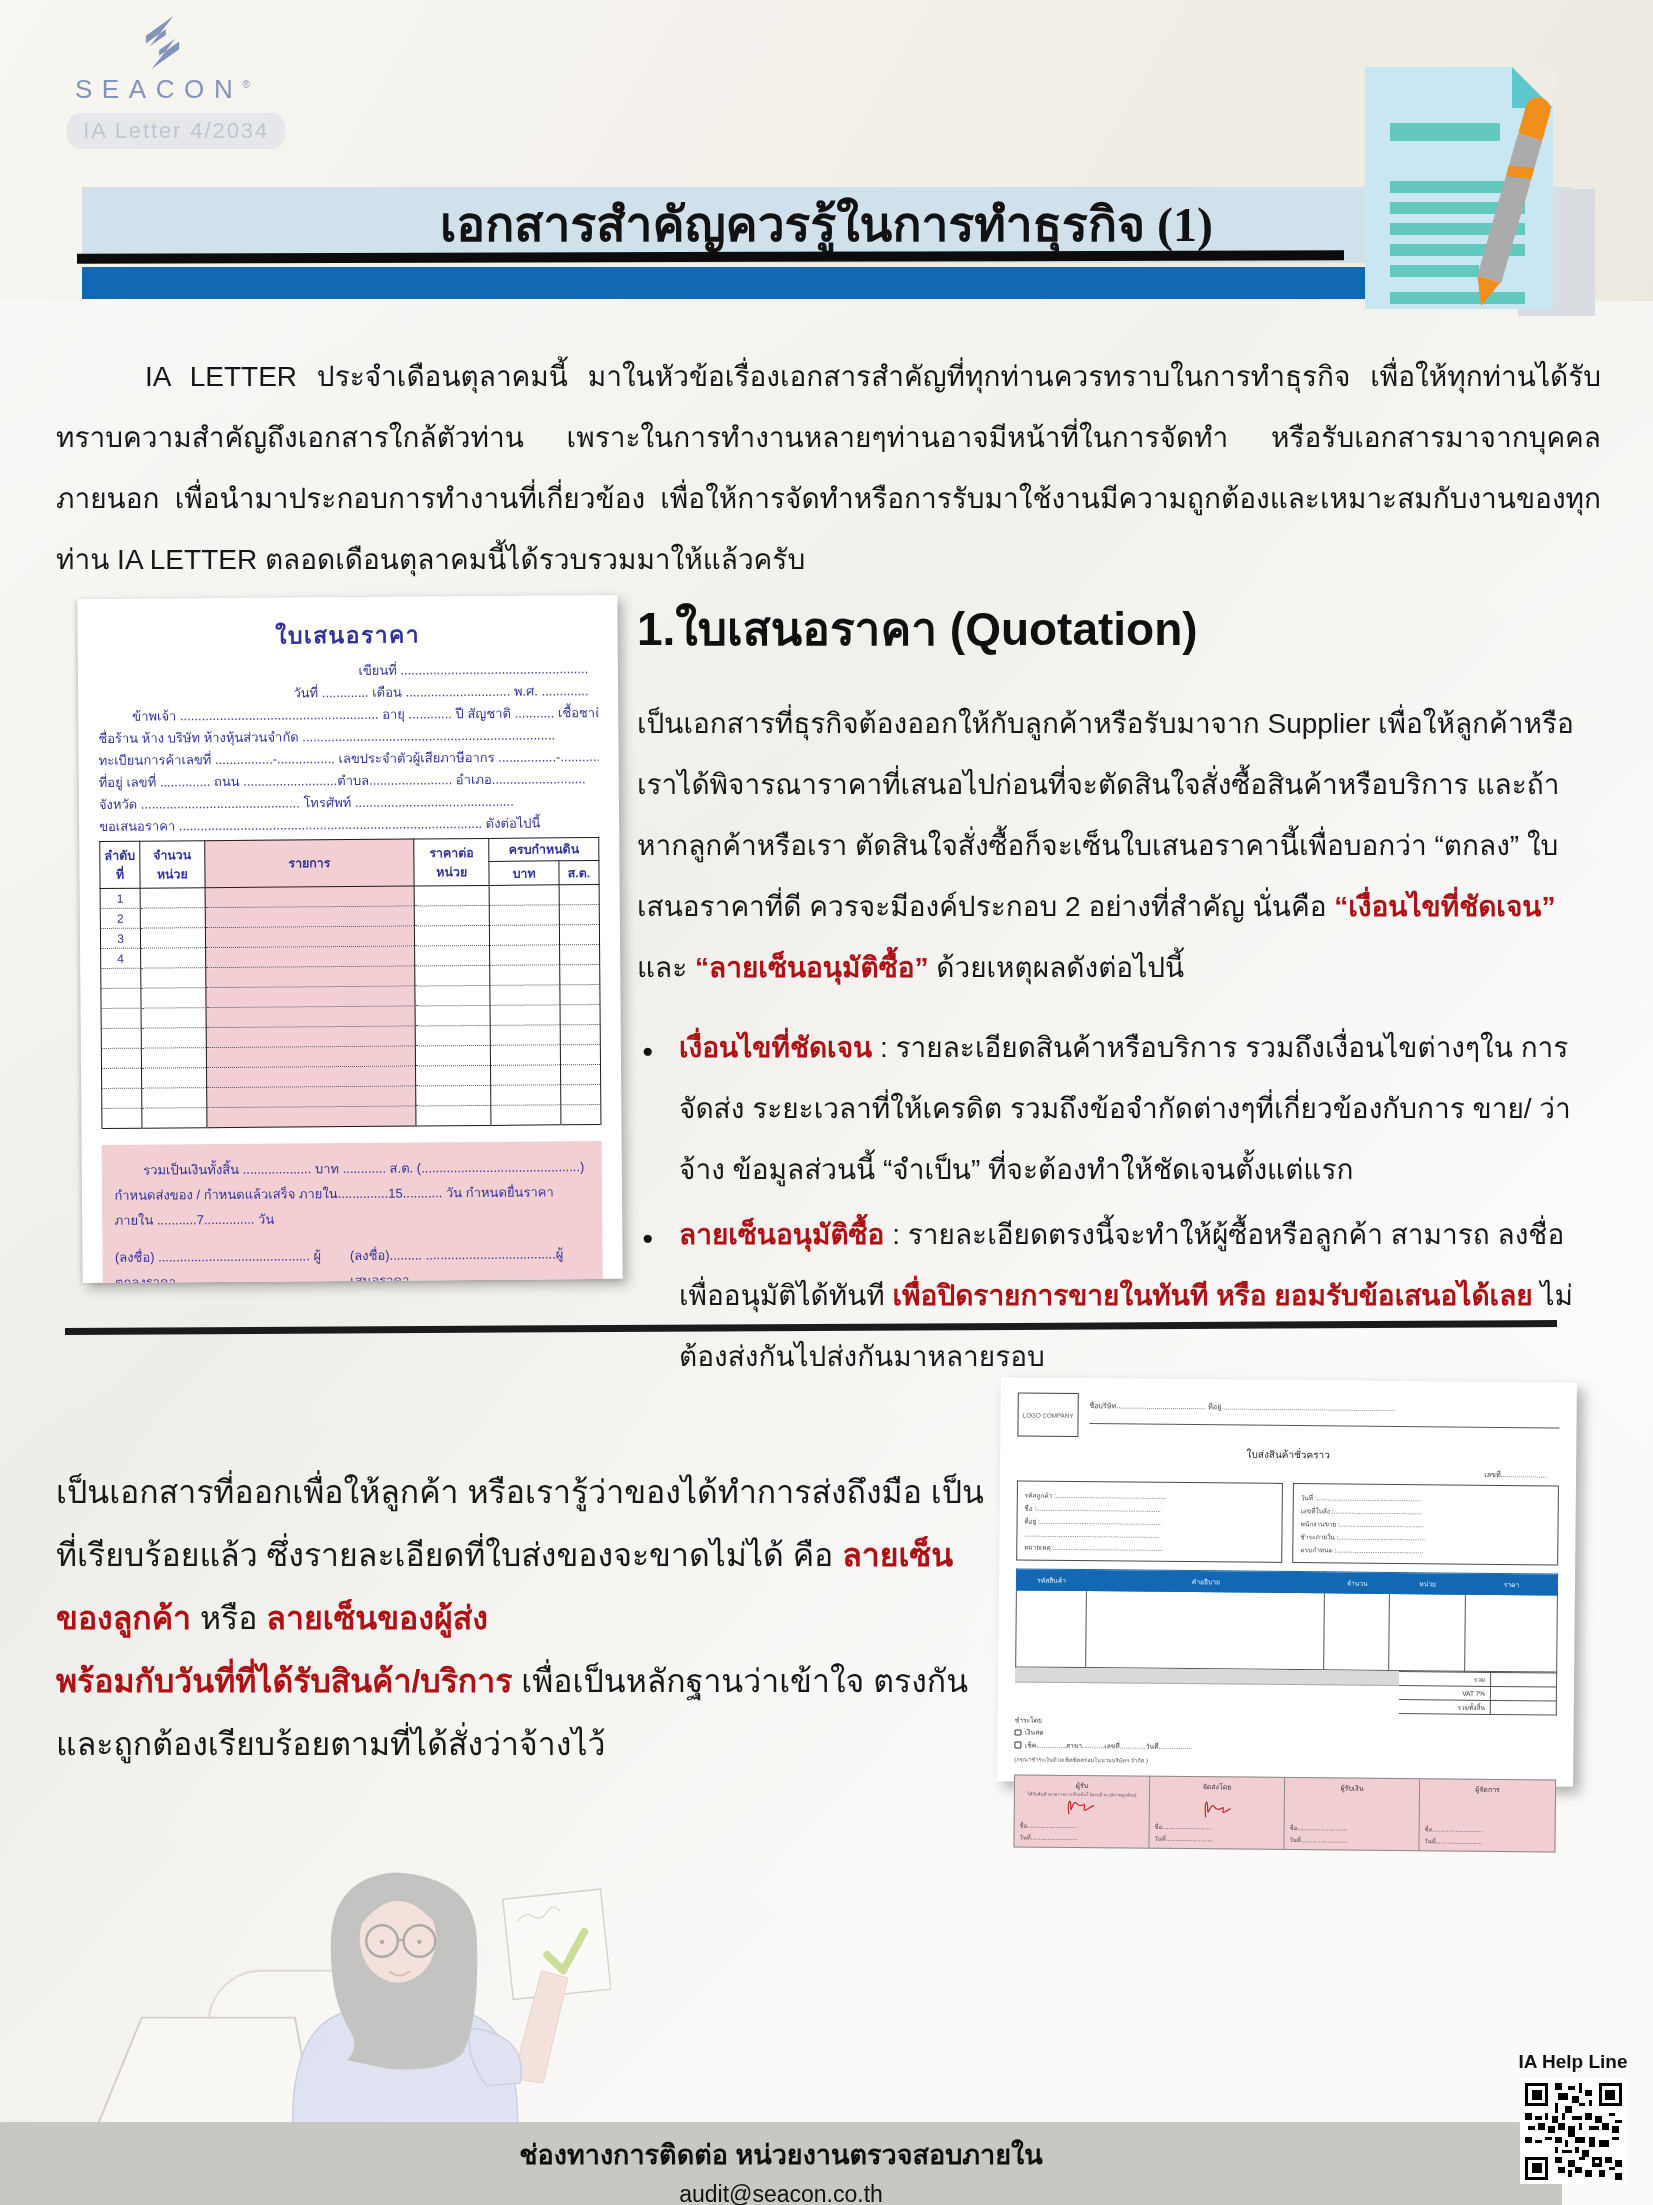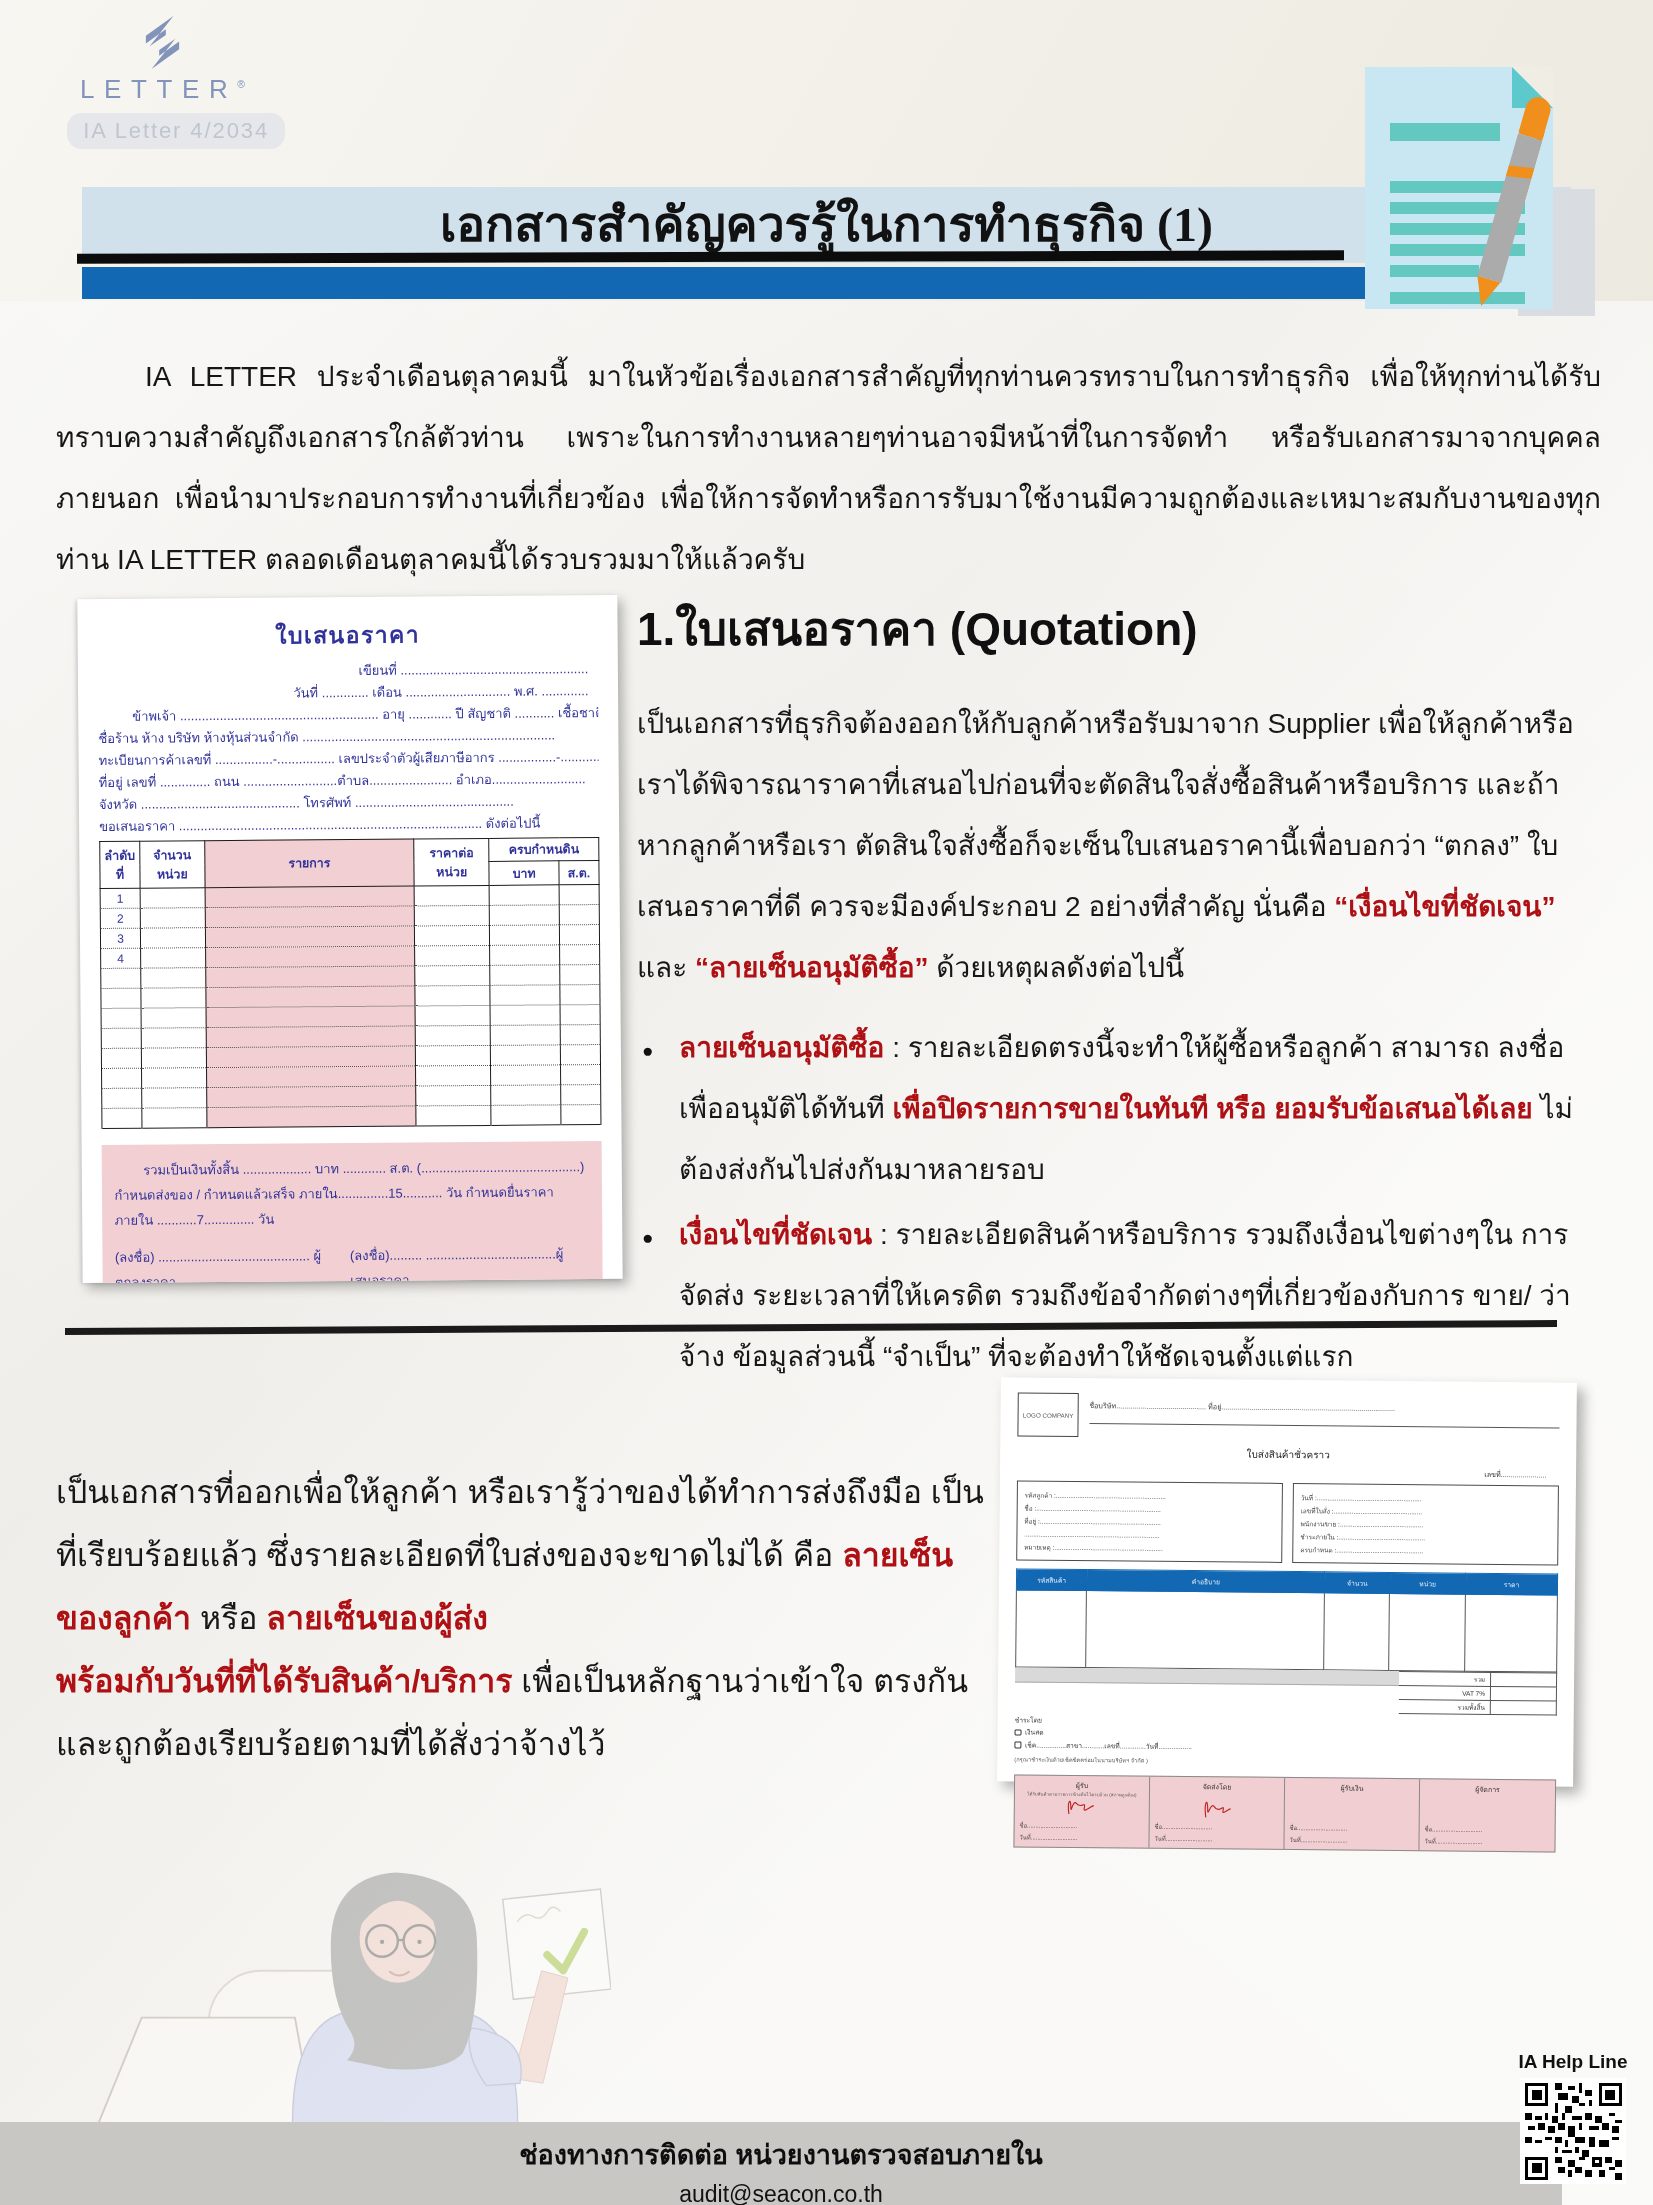--- a/index.html
+++ b/index.html
@@ -128,21 +128,21 @@
 </head>
 <body>
 
 <div class="header-band"></div>
 
 <div class="logo-block">
   <svg class="logo-mark" width="53" height="57" viewBox="0 0 110 120">
     <path d="M78 4 L20 46 L20 62 L62 32 L62 44 L28 68 Z" fill="#8394ba"></path>
     <path d="M32 116 L90 74 L90 58 L48 88 L48 76 L82 52 Z" fill="#8394ba"></path>
   </svg>
-  <div class="brand-row"><span>LETTER</span><span class="brand-reg">®</span></div>
+  <div class="brand-row"><span>SEACON</span><span class="brand-reg">®</span></div>
   <div class="issue-chip">IA Letter 4/2034</div>
 </div>
 
 <div class="title-banner">
   <div class="t">เอกสารสำคัญควรรู้ในการทำธุรกิจ (1)</div>
 </div>
 <div class="black-bar"></div>
 <div class="blue-bar"></div>
 
 <div class="doc-icon">
@@ -314,22 +314,22 @@
       <span>(ลงชื่อ)......... ....................................ผู้เสนอราคา</span>
     </div>
 
   </div>
 </div>
 
 <div class="s1">
   <div class="h1">1.ใบเสนอราคา (Quotation)</div>
   <p><span>เป็นเอกสารที่ธุรกิจต้องออกให้กับลูกค้าหรือรับมาจาก Supplier เพื่อให้ลูกค้าหรือเราได้พิจารณาราคาที่เสนอไปก่อนที่จะตัดสินใจสั่งซื้อสินค้าหรือบริการ และถ้าหากลูกค้าหรือเรา ตัดสินใจสั่งซื้อก็จะเซ็นใบเสนอราคานี้เพื่อบอกว่า “ตกลง” ใบเสนอราคาที่ดี ควรจะมีองค์ประกอบ 2 อย่างที่สำคัญ นั่นคือ </span><span class="red-b">“เงื่อนไขที่ชัดเจน”</span><span> และ </span><span class="red-b">“ลายเซ็นอนุมัติซื้อ”</span><span> ด้วยเหตุผลดังต่อไปนี้</span></p>
   <ul>
+    <li><span class="red-b">เงื่อนไขที่ชัดเจน</span><span> : </span><span>รายละเอียดสินค้าหรือบริการ รวมถึงเงื่อนไขต่างๆใน การจัดส่ง ระยะเวลาที่ให้เครดิต รวมถึงข้อจำกัดต่างๆที่เกี่ยวข้องกับการ ขาย/ ว่าจ้าง ข้อมูลส่วนนี้ “จำเป็น” ที่จะต้องทำให้ชัดเจนตั้งแต่แรก</span></li>
     <li><span class="red-b">ลายเซ็นอนุมัติซื้อ</span><span> : </span><span>รายละเอียดตรงนี้จะทำให้ผู้ซื้อหรือลูกค้า สามารถ ลงชื่อเพื่ออนุมัติได้ทันที </span><span class="red-b">เพื่อปิดรายการขายในทันที หรือ ยอมรับข้อเสนอได้เลย</span><span> ไม่ต้องส่งกันไปส่งกันมาหลายรอบ</span></li>
-    <li><span class="red-b">เงื่อนไขที่ชัดเจน</span><span> : </span><span>รายละเอียดสินค้าหรือบริการ รวมถึงเงื่อนไขต่างๆใน การจัดส่ง ระยะเวลาที่ให้เครดิต รวมถึงข้อจำกัดต่างๆที่เกี่ยวข้องกับการ ขาย/ ว่าจ้าง ข้อมูลส่วนนี้ “จำเป็น” ที่จะต้องทำให้ชัดเจนตั้งแต่แรก</span></li>
   </ul>
 </div>
 
 <div class="divider"></div>
 
 <div class="s2">
   <p><span>เป็นเอกสารที่ออกเพื่อให้ลูกค้า หรือเรารู้ว่าของได้ทำการส่งถึงมือ เป็นที่เรียบร้อยแล้ว ซึ่งรายละเอียดที่ใบส่งของจะขาดไม่ได้ คือ </span><span class="red-b">ลายเซ็นของลูกค้า</span><span> หรือ </span><span class="red-b">ลายเซ็นของผู้ส่ง</span><br><span class="red-b">พร้อมกับวันที่ที่ได้รับสินค้า/บริการ</span><span>   เพื่อเป็นหลักฐานว่าเข้าใจ ตรงกันและถูกต้องเรียบร้อยตามที่ได้สั่งว่าจ้างไว้</span></p>
 </div>
 
 <div class="d-form">

